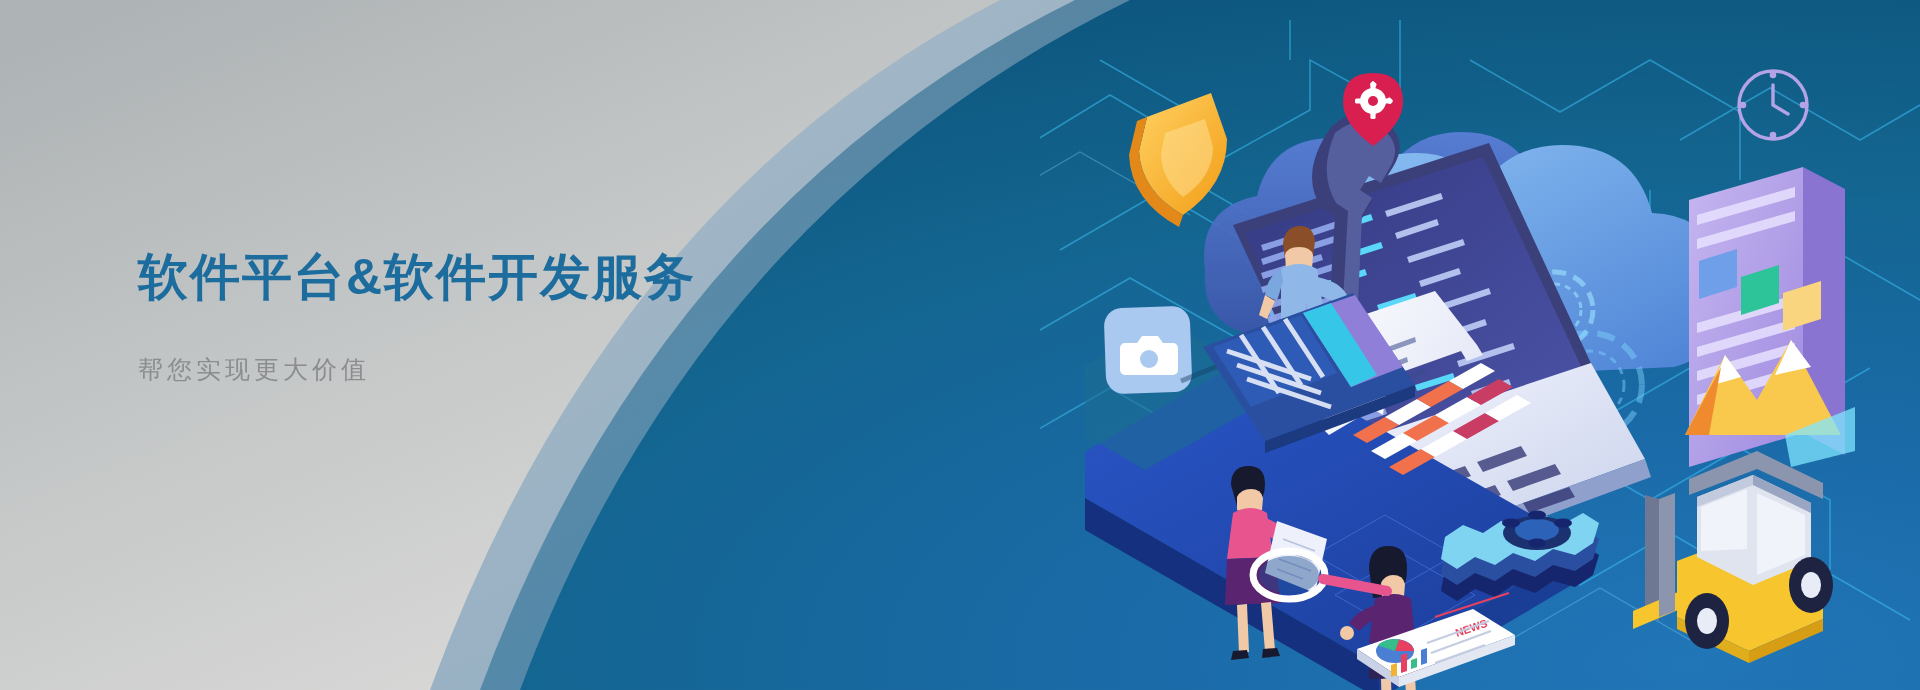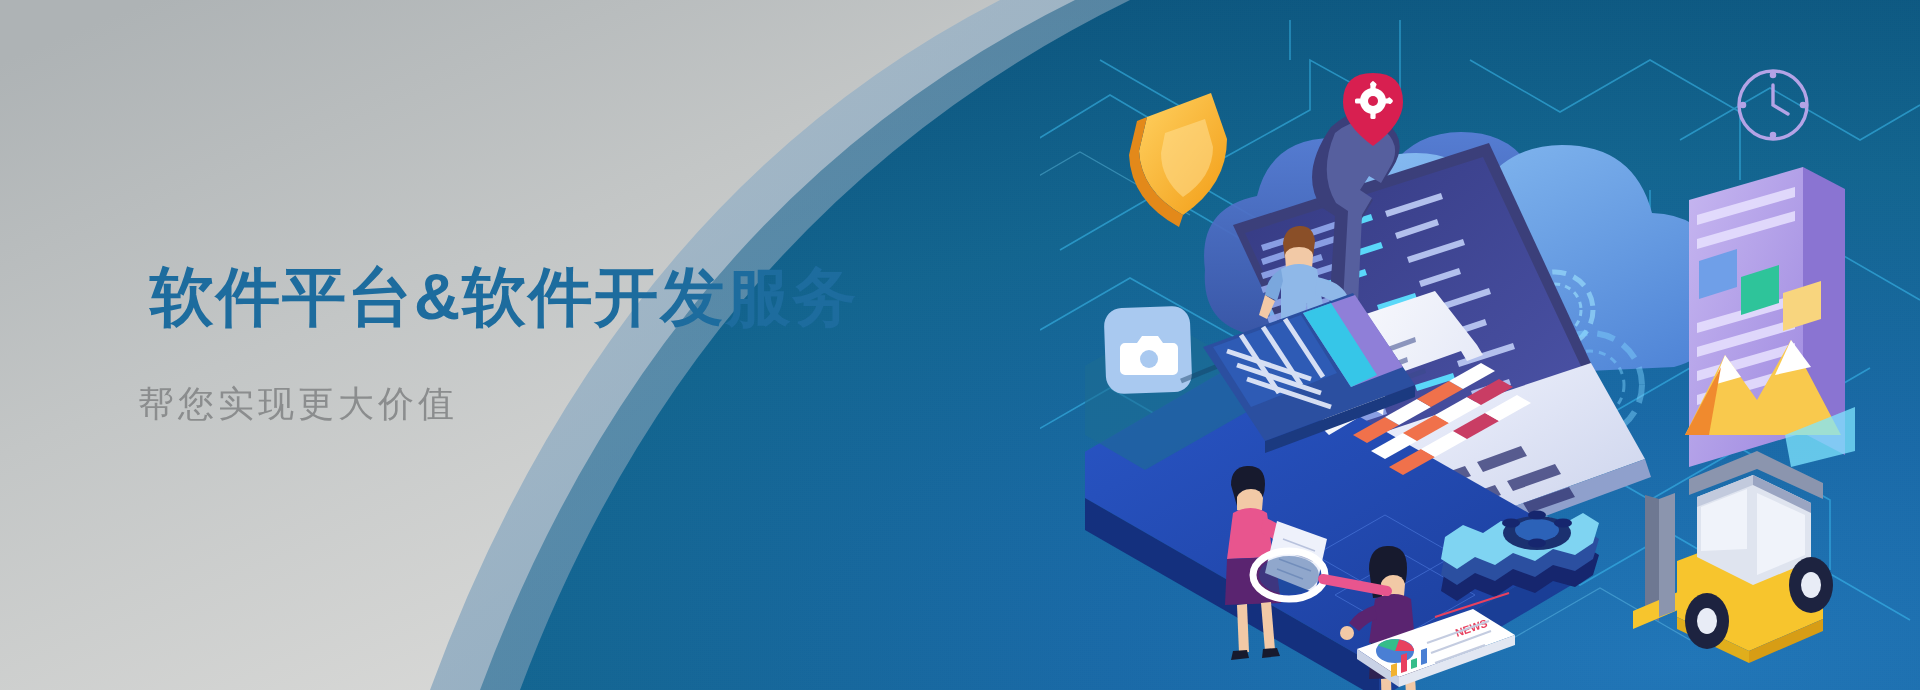--- a/index.html
+++ b/index.html
@@ -28,25 +28,25 @@
   .circuit{position:absolute;left:1040px;top:0;width:880px;height:690px;opacity:.95;}
 
   
   .grey-curve{
     position:absolute;left:0;top:0;width:1130px;height:690px;
   }
 
   
   .text-wrap{position:absolute;left:138px;top:250px;width:760px;}
   .title{
-    font-size:64px;line-height:1.1;font-weight:700;letter-spacing:2px;
-    color:#1d6c9e;margin:12px;white-space:nowrap;
+    font-size:50px;line-height:1.1;font-weight:700;letter-spacing:2px;
+    color:#1d6c9e;margin:0;white-space:nowrap;
   }
   .subtitle{
-    margin:48px 0 0 0;font-size:36px;letter-spacing:4px;color:#8b8d8e;font-weight:400;
+    margin:48px 0 0 0;font-size:25px;letter-spacing:4px;color:#8b8d8e;font-weight:400;
   }
 
   
   .illo{position:absolute;left:1085px;top:55px;width:835px;height:635px;}
   .illo svg{display:block;}
 </style>
 </head>
 <body>
 
 <div class="banner">

